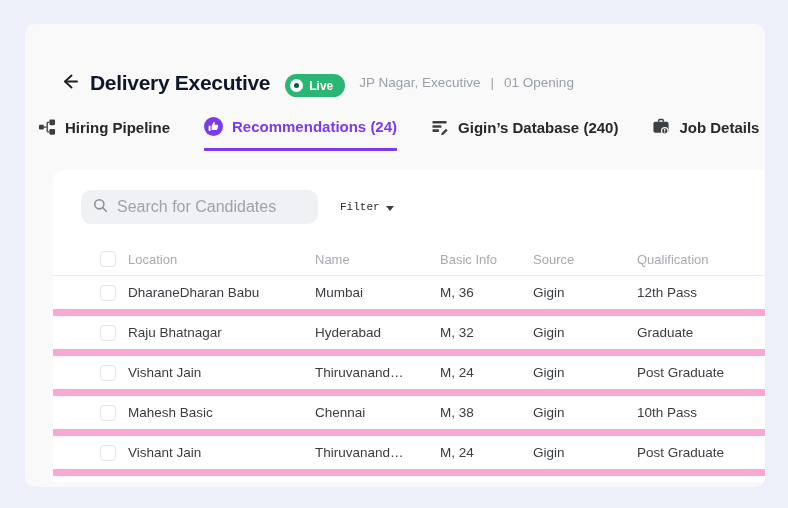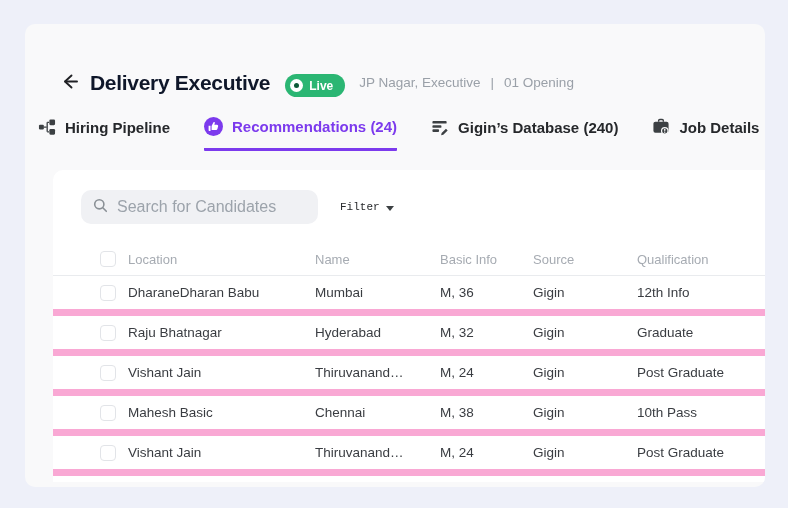--- a/index.html
+++ b/index.html
@@ -186,21 +186,21 @@
       </div>
 
       <div class="trow tbody-row">
         <div class="cb-cell">
             <span class="cb"></span>
           </div>
         <div class="cell">DharaneDharan Babu</div>
         <div class="cell">Mumbai</div>
         <div class="cell">M, 36</div>
         <div class="cell">Gigin</div>
-        <div class="cell">12th Info</div>
+        <div class="cell">12th Pass</div>
       </div>
 
       <div class="trow tbody-row">
         <div class="cb-cell">
             <span class="cb"></span>
           </div>
         <div class="cell">Raju Bhatnagar</div>
         <div class="cell">Hyderabad</div>
         <div class="cell">M, 32</div>
         <div class="cell">Gigin</div>

